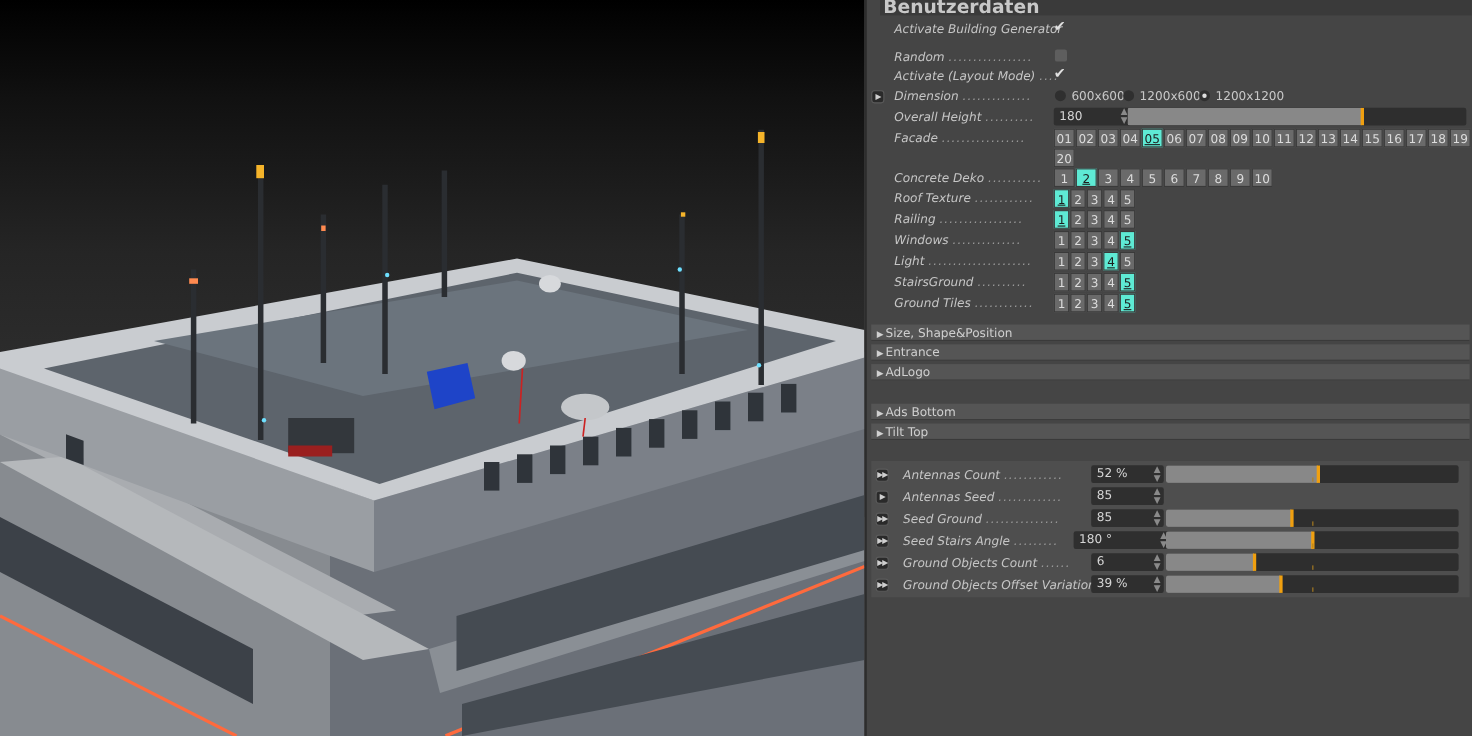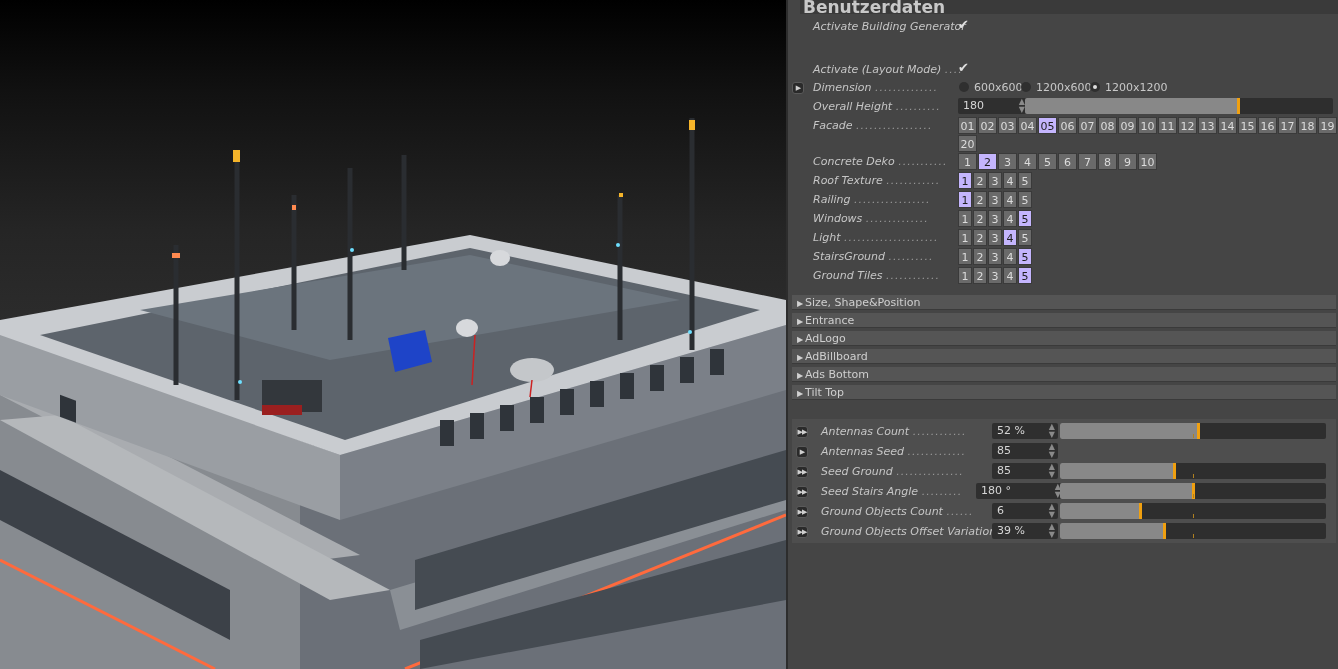--- a/index.html
+++ b/index.html
@@ -29,21 +29,21 @@
   .numfield { position: absolute; height: 16px; background: #2f2f2f; border-radius: 2px; color: #d6d6d6; font-size: 11px;
     padding-left: 5px; line-height: 16px; }
   .spin { position: absolute; right: 3px; top: 0; color: #8a8a8a; font-size: 8px; line-height: 8px; }
   .slider { position: absolute; height: 16px; background: #2e2e2e; border-radius: 2px; overflow: hidden; }
   .slider .fill { position: absolute; left: 0; top: 0; height: 16px; background: #888; }
   .slider .knob { position: absolute; top: 0; width: 3px; height: 16px; background: #f0a010; }
   .slider .tick { position: absolute; bottom: 1px; width: 1px; height: 4px; background: #b08020; }
   .btnbar { position: absolute; display: flex; flex-wrap: wrap; gap: 1px; }
   .seg { height: 17px; background: #6a6a6a; color: #dcdcdc; font-size: 11px; line-height: 17px; text-align: center;
     border: 1px solid #3a3a3a; }
-  .seg.on { background: #c4b5fd; color: #1e1e1e; }
+  .seg.on { background: #5eead4; color: #1e1e1e; text-decoration: underline; }
   .seg.w2 { width: 19px; }
   .seg.w1 { width: 14px; }
   .collapse { position: absolute; left: 4px; width: 544px; height: 15px; background: #555; color: #cfcfcf; font-size: 11px;
     line-height: 15px; padding-left: 5px; border-bottom: 1px solid #3a3a3a; }
   .tri { display: inline-block; width: 8px; font-size: 8px; color: #d0d0d0; }
   .sub-area { position: absolute; left: 4px; top: 419px; width: 544px; height: 124px; background: #4e4e4e; }
 </style>
 </head>
 <body>
 
@@ -126,20 +126,24 @@
 </div>
 
 <div id="panel">
   <div class="group-title">Benutzerdaten</div>
 
   <div class="row" style="top:18px">
     <span class="label">Activate Building Generator</span>
     <span class="check">✔</span>
   </div>
 
+  <div class="row" style="top:43px">
+    <span class="label"><span>Random</span> <span class="dots">.................</span></span>
+    <span class="checkbox"></span>
+  </div>
 
   <div class="row" style="top:61px">
     <span class="label"><span>Activate (Layout Mode)</span> <span class="dots">....</span></span>
     <span class="check">✔</span>
   </div>
 
   <div class="row" style="top:79px">
     <span class="anim-icon">▶</span>
     <span class="label"><span>Dimension</span> <span class="dots">..............</span></span>
     <span class="radio" style="left:171px"></span>
@@ -266,21 +270,20 @@
         <span class="seg w1">2</span>
         <span class="seg w1">3</span>
         <span class="seg w1">4</span>
         <span class="seg w1 on">5</span>
       </div>
   </div>
 
   <div class="collapse" style="top:295px"><span class="tri">▶</span><span>Size, Shape&amp;Position</span></div>
   <div class="collapse" style="top:313px"><span class="tri">▶</span><span>Entrance</span></div>
   <div class="collapse" style="top:331px"><span class="tri">▶</span><span>AdLogo</span></div>
-  <div class="collapse" style="top:349px"><span class="tri">▶</span><span>AdBillboard</span></div>
   <div class="collapse" style="top:385px"><span class="tri">▶</span><span>Tilt Top</span></div>
   <div class="collapse" style="top:367px"><span class="tri">▶</span><span>Ads Bottom</span></div>
 
   <div class="sub-area" id="ag-area">
       <div class="row" style="top: 4px; width: 544px;">
         <span class="anim-icon">▶▶</span>
         <span class="label" style="left:29px"><span>Antennas Count</span> <span class="dots">............</span></span>
         <div class="numfield" style="left:200px;width:66px"><span>52 %</span><span class="spin">▲<br>▼</span></div>
         <div class="slider" style="left:268px;width:266px">
           <div class="fill" style="width: 138px;"></div>

